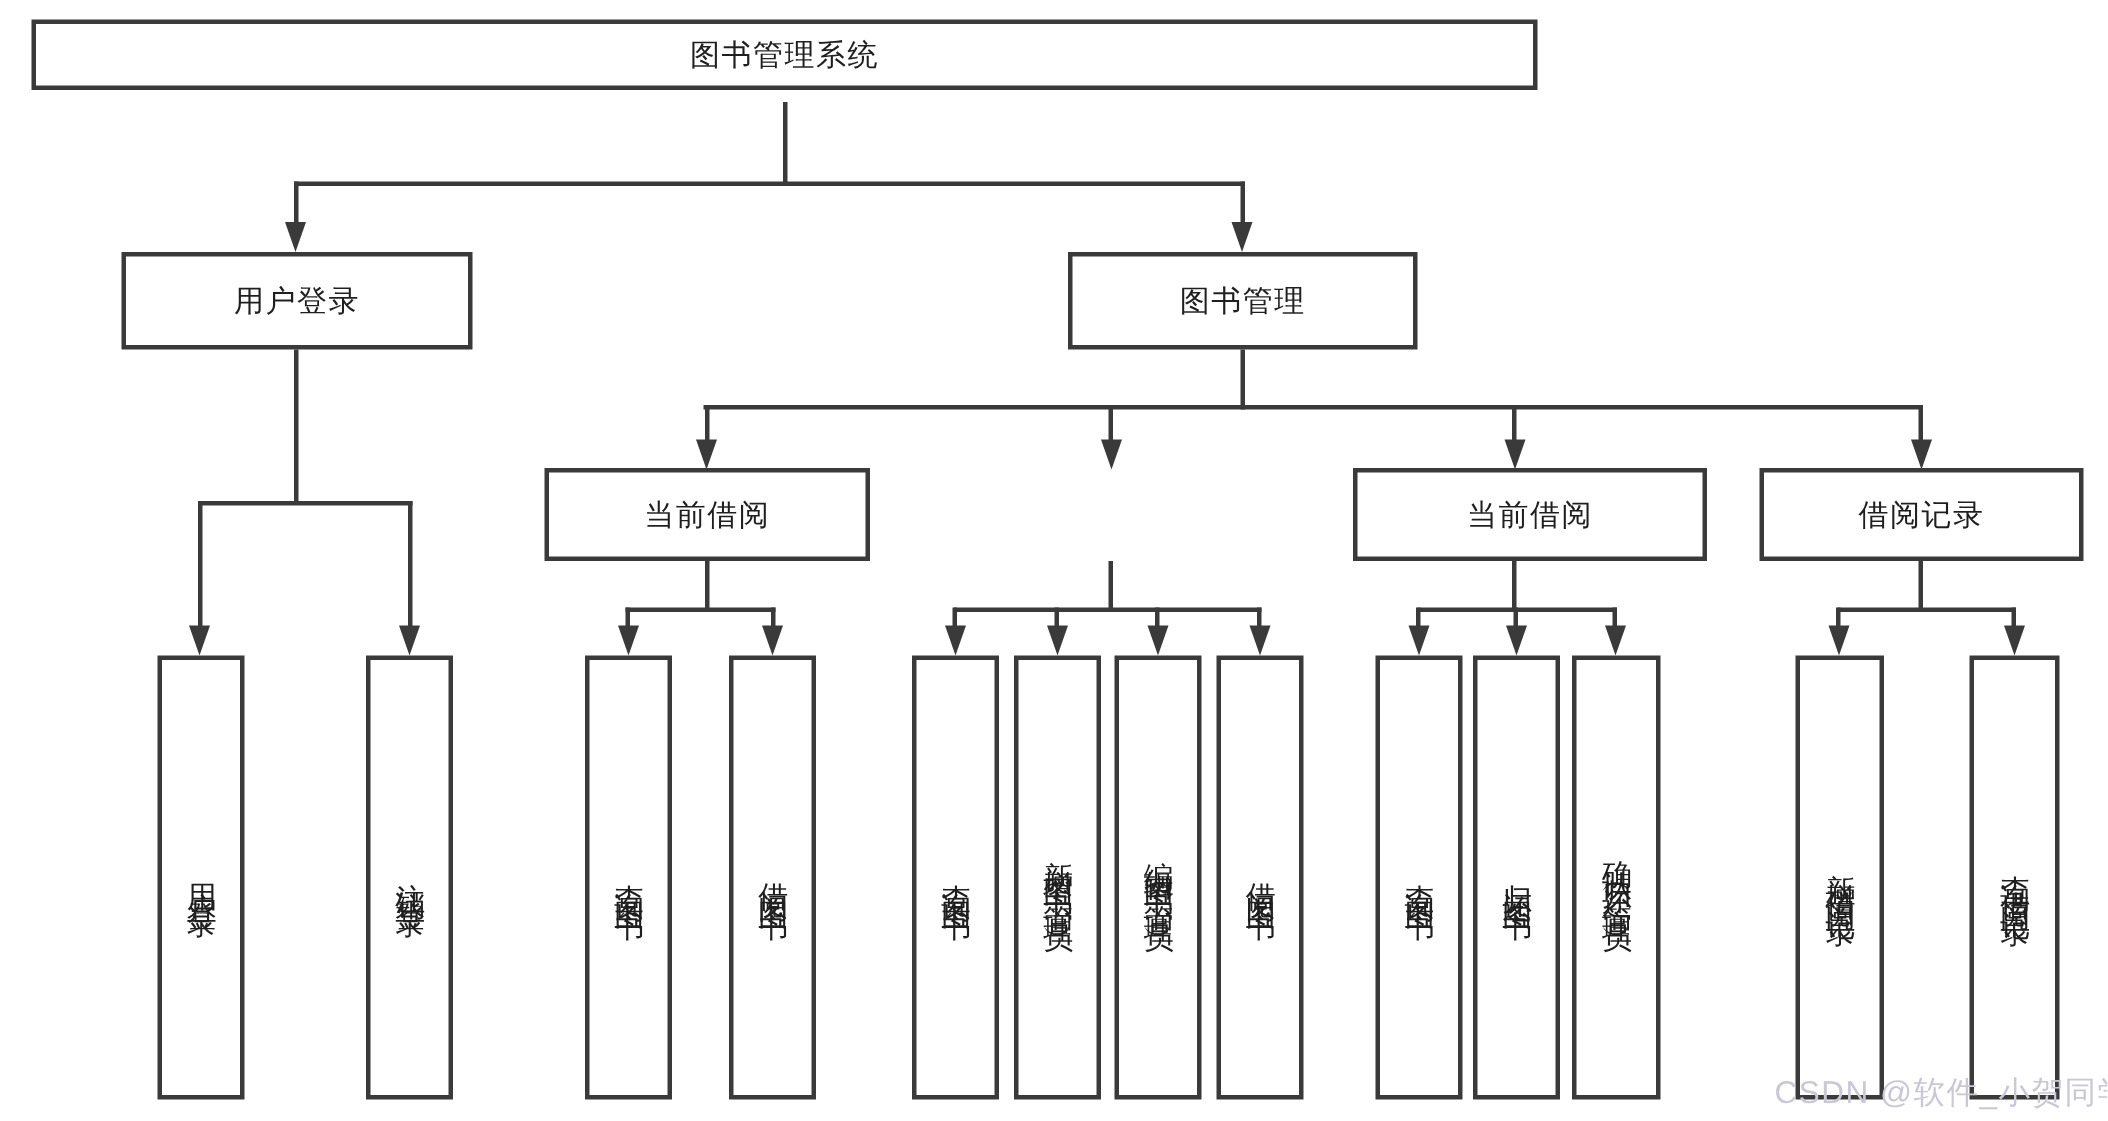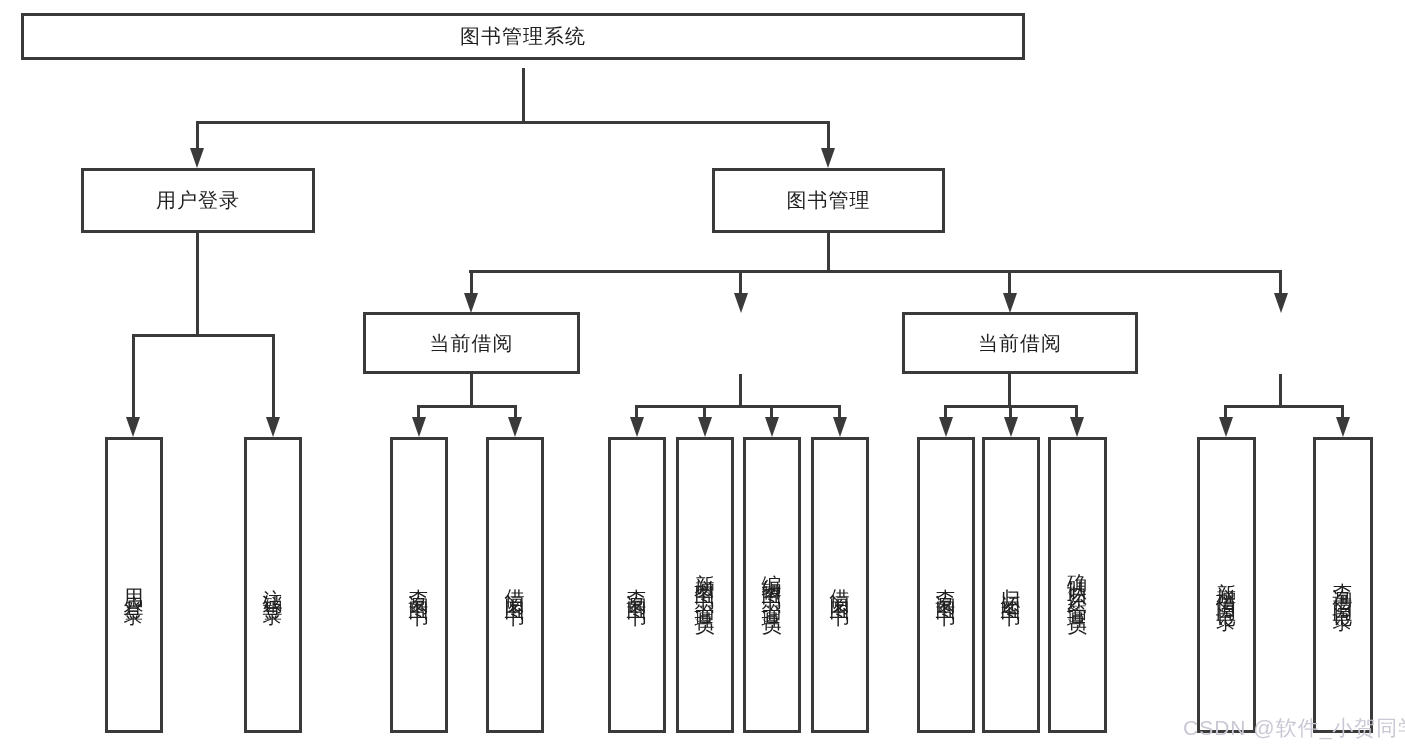--- a/index.html
+++ b/index.html
@@ -60,20 +60,21 @@
 
 <div class="canvas">
 
   <div class="node" style="left:21px;top:13px;width:1004px;height:47px">图书管理系统</div>
 
   <div class="node" style="left:81px;top:168px;width:234px;height:65px">用户登录</div>
   <div class="node" style="left:712px;top:168px;width:233px;height:65px">图书管理</div>
 
   <div class="node" style="left:363px;top:312px;width:217px;height:62px">当前借阅</div>
   <div class="node" style="left:902px;top:312px;width:236px;height:62px">当前借阅</div>
+  <div class="node" style="left:1173px;top:312px;width:216px;height:62px">借阅记录</div>
 
   <div class="node" style="left:105px;top:437px;width:58px;height:296px">
     <span class="vtext">用户登录</span>
   </div>
   <div class="node" style="left:244px;top:437px;width:58px;height:296px">
     <span class="vtext">注销登录</span>
   </div>
 
   <div class="node" style="left:390px;top:437px;width:58px;height:296px">
     <span class="vtext">查询图书</span>

